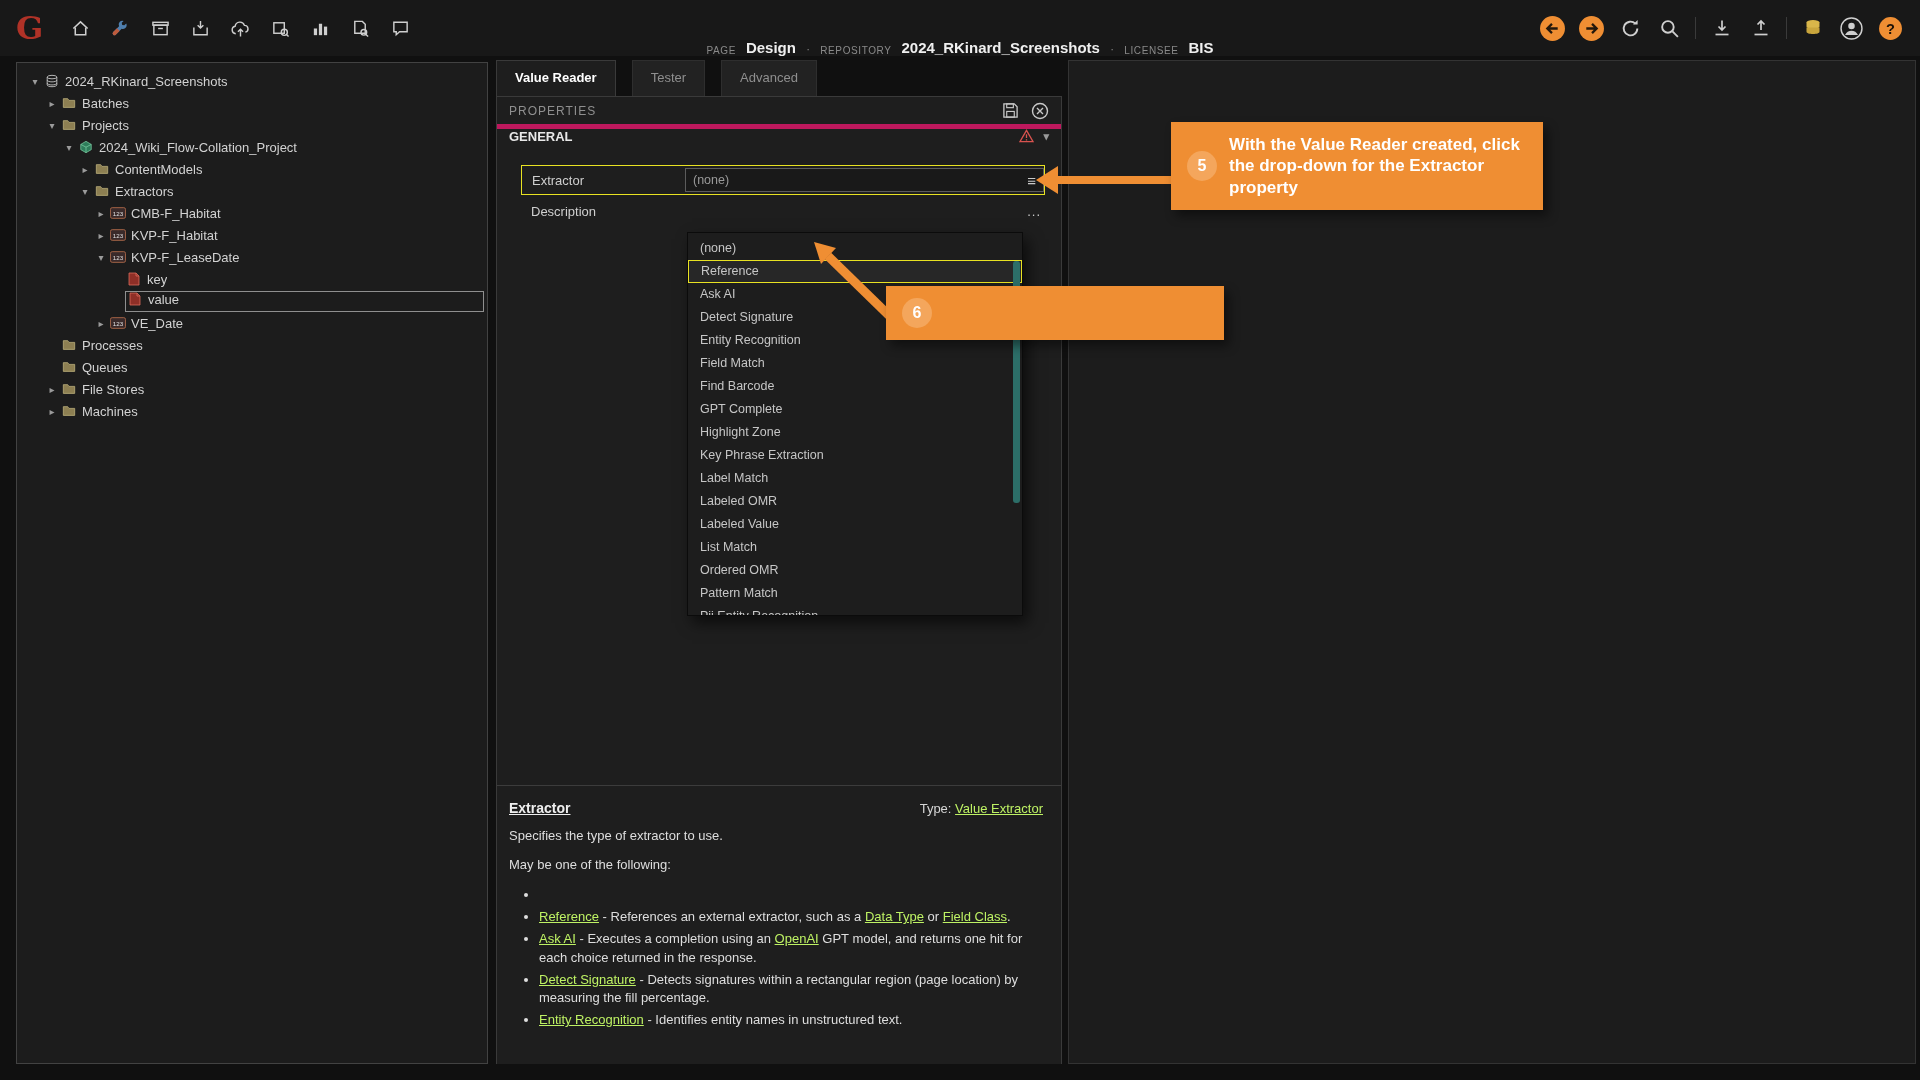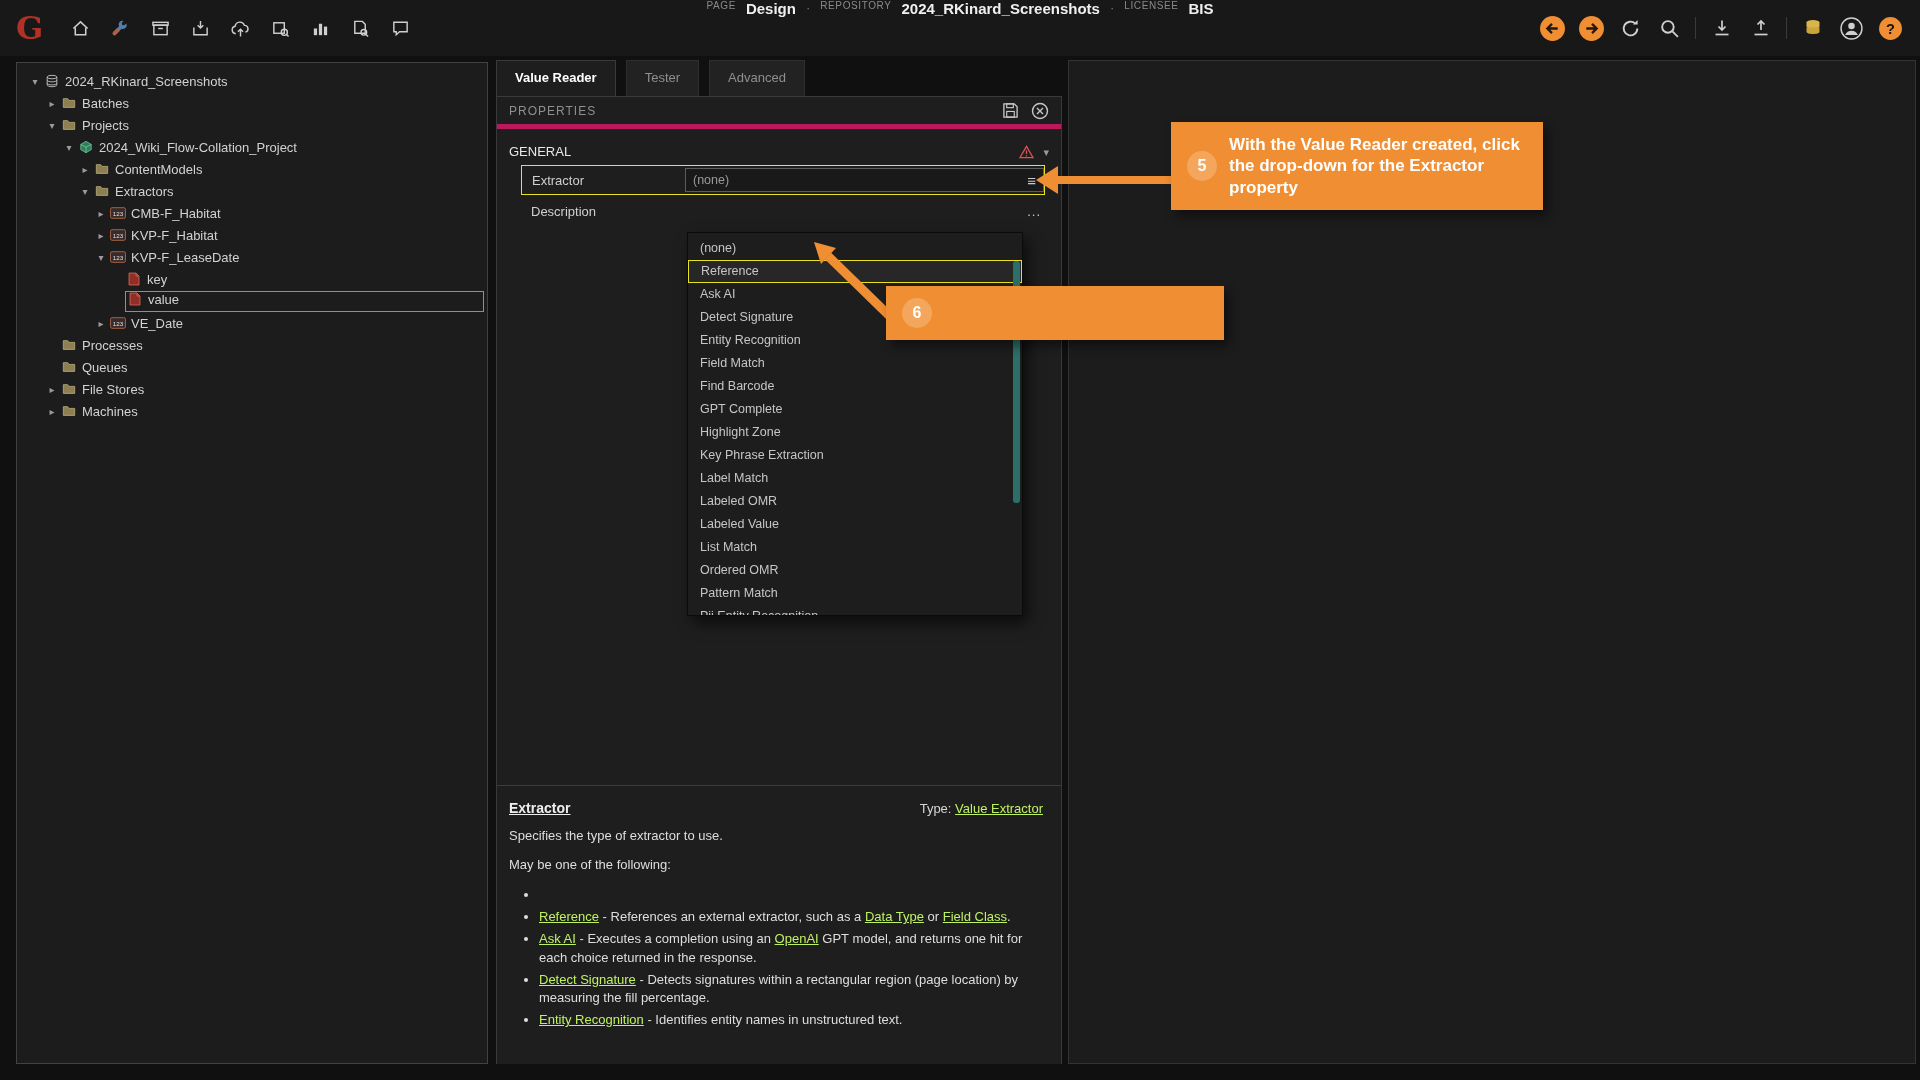--- a/index.html
+++ b/index.html
@@ -5,21 +5,21 @@
   *{box-sizing:border-box;margin:0;padding:0}
   html,body{width:1920px;height:1080px;background:#101010;font-family:"Liberation Sans",sans-serif;overflow:hidden;color:#d4d4d4}
   body{position:relative}
   svg{display:block}
 
   
   .topbar{position:absolute;left:0;top:0;width:1920px;height:56px;background:#181818;display:flex;align-items:center;padding:0 16px}
   .logo{font-family:"DejaVu Serif",serif;font-size:32px;line-height:1;color:#b03227;font-weight:bold;margin-right:24px;cursor:pointer}
   .tb-icons{display:flex;gap:13px;align-items:center}
   .tbtn{width:27px;height:27px;display:flex;align-items:center;justify-content:center;cursor:pointer;border-radius:3px}
-  .tb-center{position:absolute;left:50%;top:0;height:56px;transform:translateX(-50%);display:flex;align-items:flex-start;gap:10px;white-space:nowrap}
+  .tb-center{position:absolute;left:50%;top:0;height:56px;transform:translateX(-50%);display:flex;align-items:flex-end;gap:10px;white-space:nowrap}
   .tb-small{font-size:10px;color:#8a8a8a;letter-spacing:.6px}
   .tb-val{font-size:15px;color:#efefef;font-weight:bold}
   .tb-dot{color:#7a7a7a;font-size:13px}
   .tb-right{margin-left:auto;display:flex;align-items:center;gap:12px}
   .vdiv{width:1px;height:22px;background:#3a3a3a}
 
   
   .tree{position:absolute;left:16px;top:62px;width:472px;height:1002px;background:#1c1c1c;border:1px solid #424242;padding-top:7px;overflow:hidden}
   .trow{display:flex;align-items:center;height:22px;font-size:13px;color:#d2d2d2;cursor:pointer;white-space:nowrap}
   .caret{width:16px;flex:0 0 16px;font-size:10px;color:#9b9b9b;text-align:center}
@@ -27,27 +27,27 @@
   .caret.c::before{content:"▸"}
   .ticon{width:18px;flex:0 0 18px;display:flex;justify-content:center;margin-right:4px}
   .tlabel{overflow:hidden;text-overflow:ellipsis}
   .lv0{padding-left:10px}.lv1{padding-left:27px}.lv2{padding-left:44px}
   .lv3{padding-left:60px}.lv4{padding-left:76px}.lv5{padding-left:92px}
   .selbox{display:flex;align-items:flex-start;flex:1;border:1px solid #8f8f8f;height:21px;margin-right:3px}
 
   
   .center{position:absolute;left:496px;top:60px;width:566px;height:1004px}
   .tabs{display:flex;height:36px}
-  .tab{padding:9px 18px;font-size:13px;color:#8f8f8f;background:#222;margin-right:10px;cursor:pointer;border:1px solid #2e2e2e;border-bottom:none}
+  .tab{padding:9px 18px;font-size:13px;color:#8f8f8f;background:#222;margin-right:16px;cursor:pointer;border:1px solid #2e2e2e;border-bottom:none}
   .tab.active{background:#1e1e1e;color:#fff;font-weight:bold;border-color:#3a3a3a}
   .props{position:absolute;left:0;top:36px;width:566px;height:968px;background:#1e1e1e;border:1px solid #3a3a3a}
   .phead{height:32px;display:flex;align-items:center;padding:0 12px;color:#8f8f8f;font-size:12px;letter-spacing:1px;border-bottom:5px solid #be185d}
   .phead-icons{margin-left:auto;display:flex;gap:12px;align-items:center}
   .pico{cursor:pointer}
-  .secrow{height:30px;display:flex;align-items:flex-end;padding:0 12px;font-size:13px;font-weight:normal;color:#e8e8e8;cursor:pointer}
+  .secrow{height:30px;display:flex;align-items:flex-start;padding:0 12px;font-size:13px;font-weight:bold;color:#e8e8e8;cursor:pointer}
   .sec-icons{margin-left:auto;display:flex;align-items:center;gap:9px}
   .chev{color:#9a9a9a;font-size:11px}
   .prop-row{display:flex;align-items:center;height:28px;margin:0 16px 2px 24px;font-size:13px}
   .extractor-row{border:1px solid #e8e222;height:30px;margin-top:6px}
   .prop-label{width:163px;flex:0 0 163px;color:#cfcfcf;padding-left:10px}
   .prop-field{flex:1;height:24px;border:1px solid #5c5c5c;background:#191919;display:flex;align-items:center;padding:0 7px;cursor:pointer}
   .prop-value{flex:1;font-size:12.5px;color:#9a9a9a}
   .menu-btn{color:#c9c9c9;font-size:15px}
   .field-plain{flex:1;display:flex;justify-content:flex-end;padding-right:4px}
   .more-btn{color:#c9c9c9;letter-spacing:1px;cursor:pointer}

